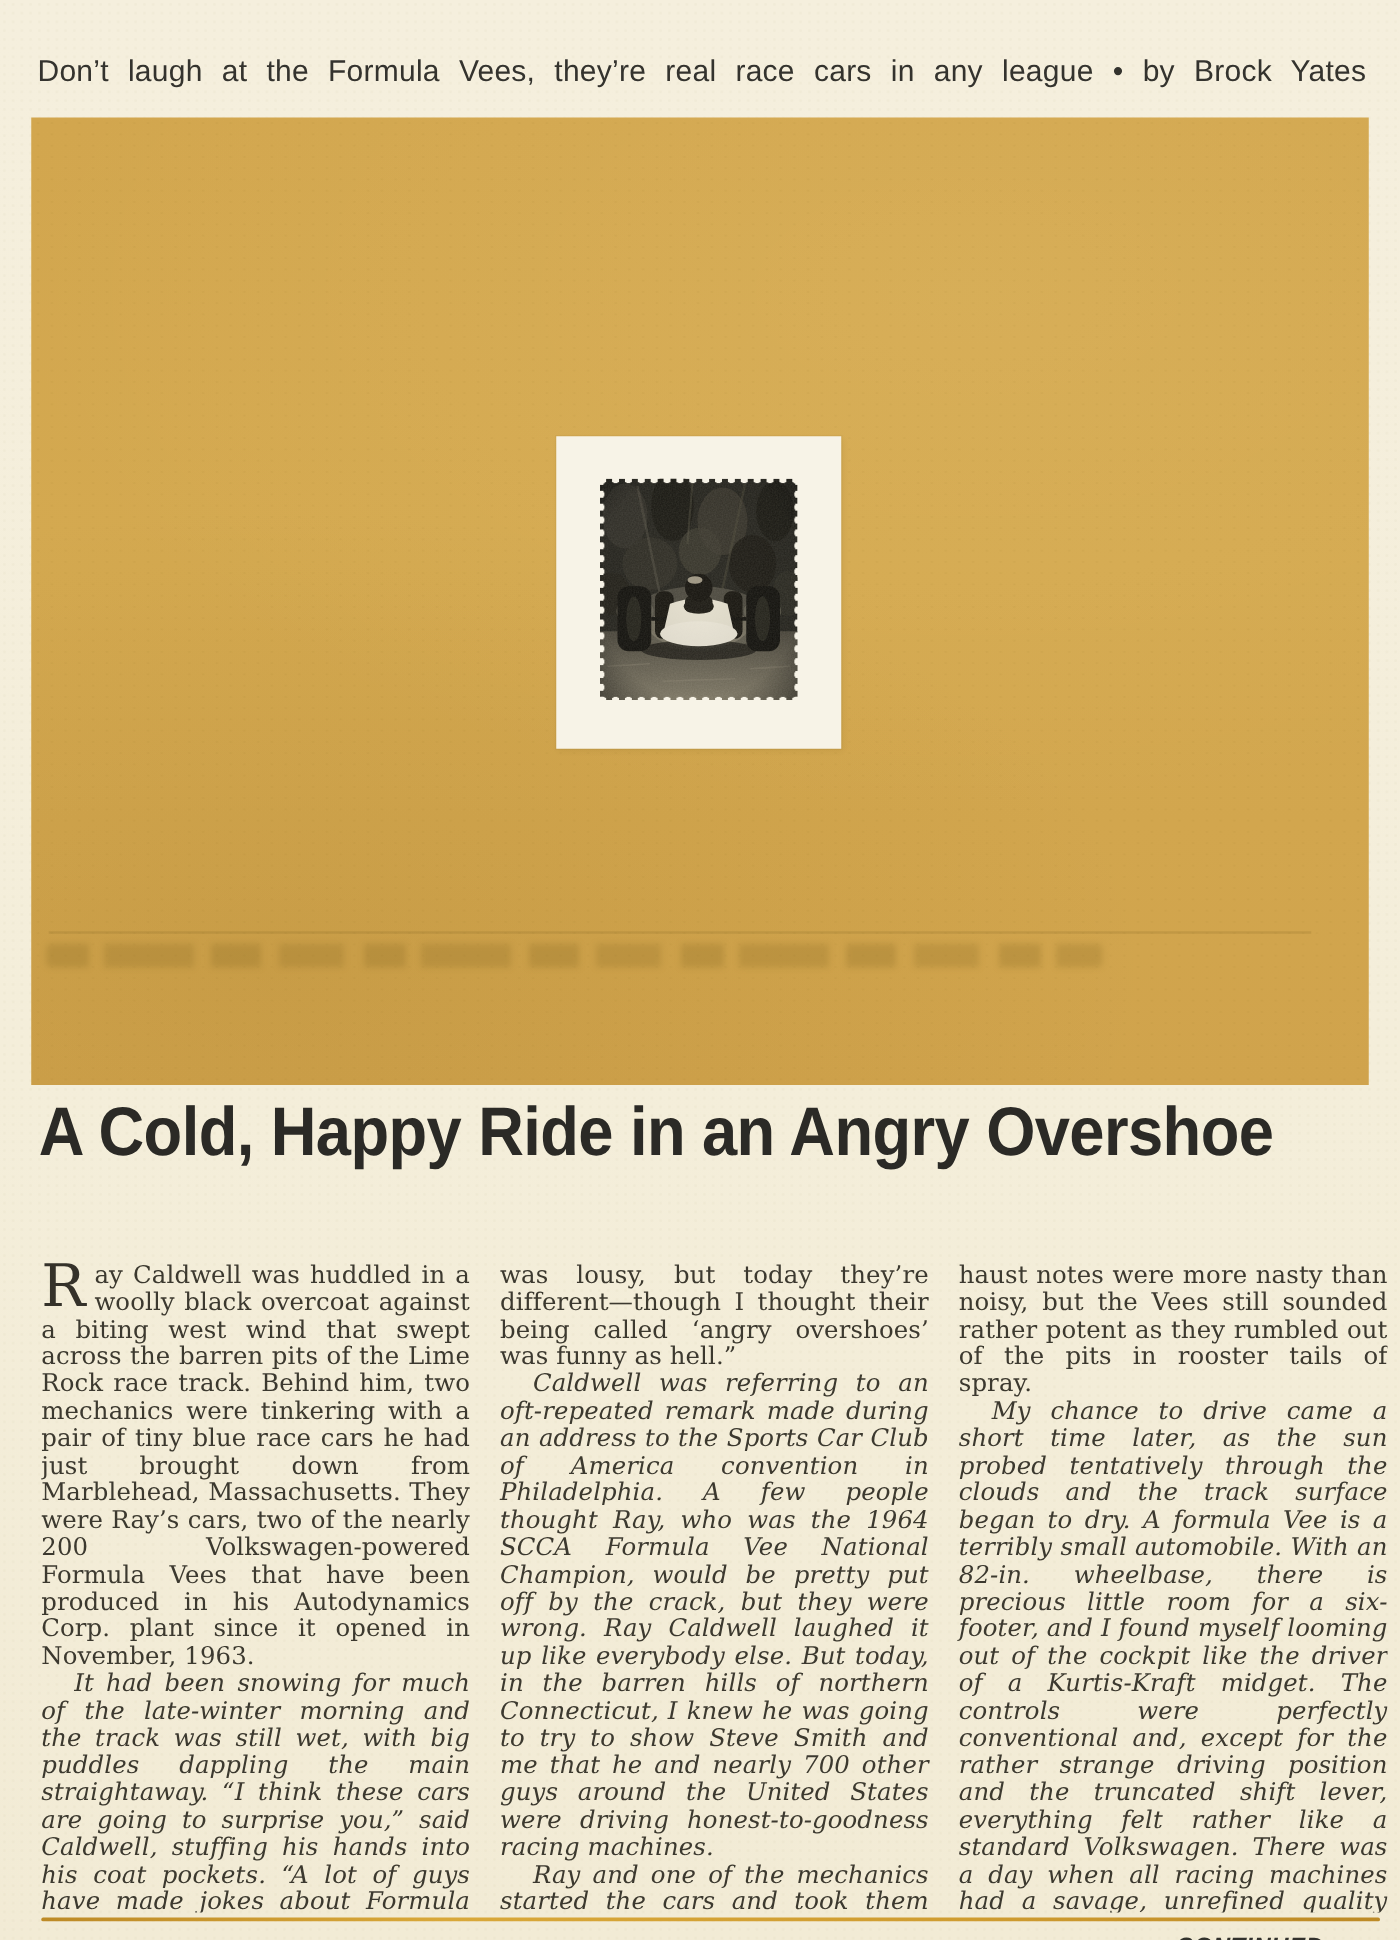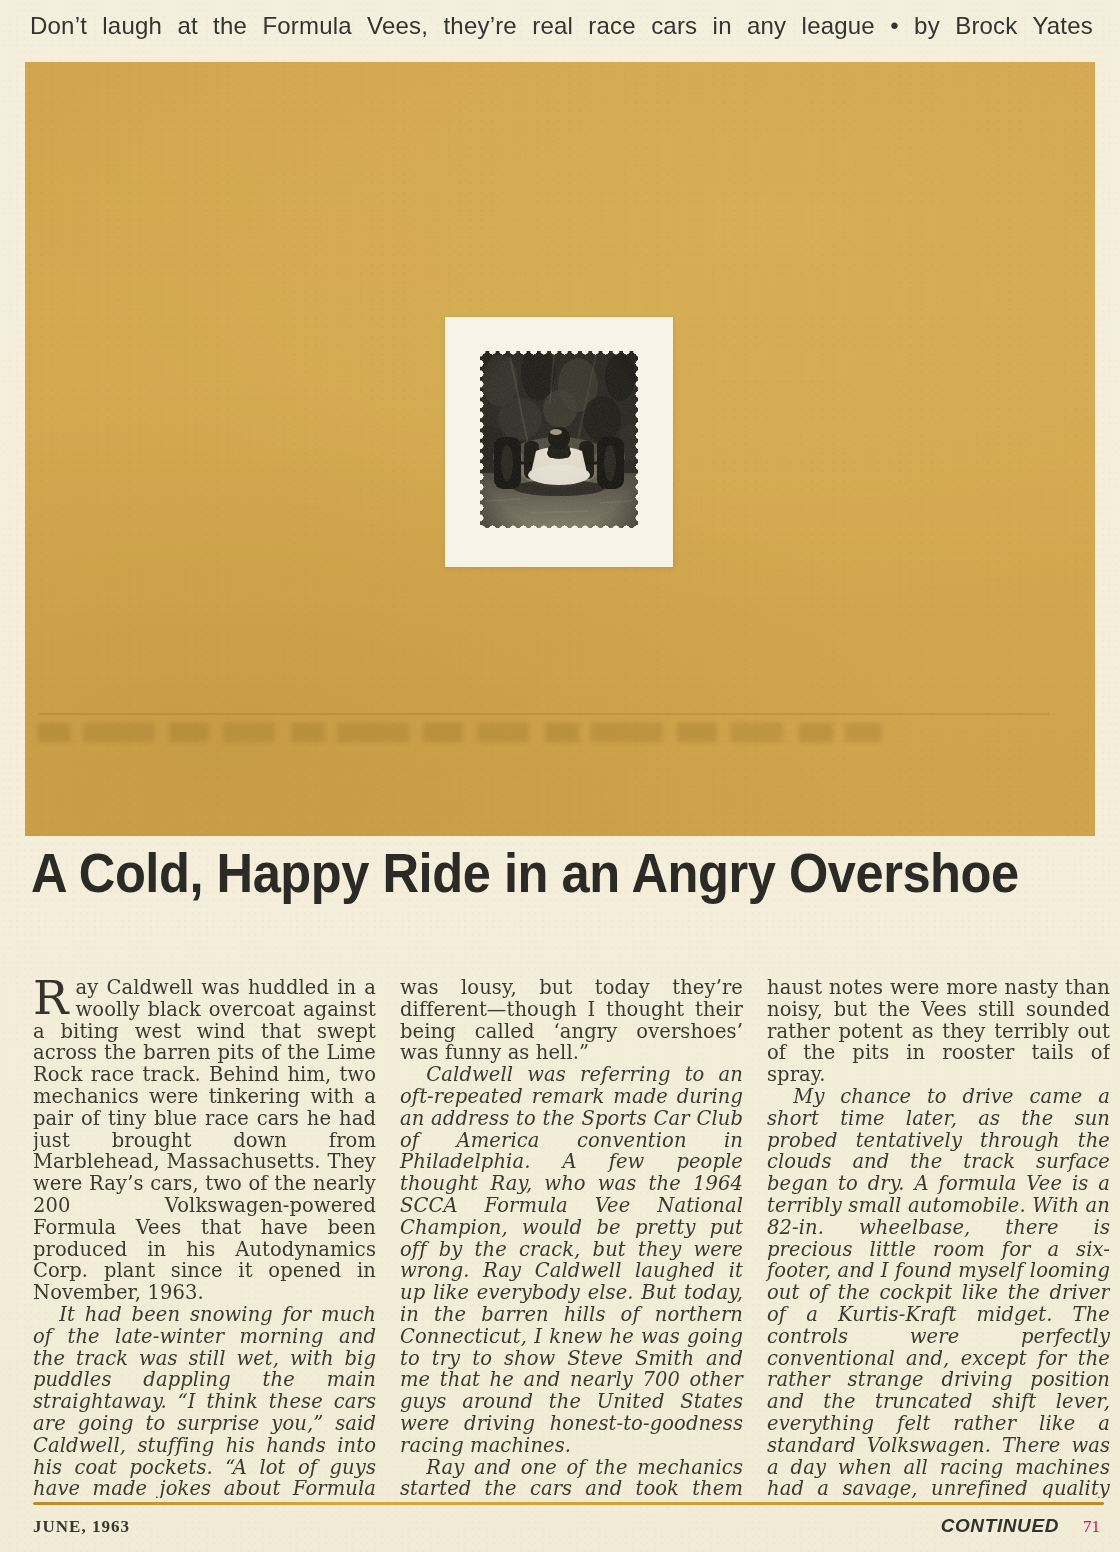--- a/index.html
+++ b/index.html
@@ -4,21 +4,21 @@
 <style>
   html,body{margin:0;padding:0;}
   body{
     width:1120px;height:1552px;position:relative;overflow:hidden;
     background:
       radial-gradient(rgba(160,140,90,.045) 1px, transparent 1.2px),
       linear-gradient(180deg,#f5efdd 0%,#f4eeda 55%,#f2ebd5 100%);
     background-size:7px 7px,100% 100%;
     font-family:"Liberation Sans",sans-serif;
   }
-  .page{position:absolute;inset:0;}
+  .page{position:absolute;inset:0;margin-top:32px;}
 
   
   .strapline{
     position:absolute;left:30px;right:27px;top:11px;
     font:400 24px/1.25 "Liberation Sans",sans-serif;
     color:#34332e;text-align:justify;text-align-last:justify;
     letter-spacing:.2px;
   }
 
   
@@ -186,21 +186,21 @@
     <div class="col">
       <p><span class="dropcap">R</span><span>ay Caldwell was huddled in a woolly black overcoat against a biting west wind that swept across the barren pits of the Lime Rock race track. Behind him, two mechanics were tinkering with a pair of tiny blue race cars he had just brought down from Marblehead, Massachusetts. They were Ray’s cars, two of the nearly 200 Volkswagen-powered Formula Vees that have been produced in his Autodynamics Corp. plant since it opened in November, 1963.</span></p>
       <p class="indent">It had been snowing for much of the late-winter morning and the track was still wet, with big puddles dappling the main straightaway. “I think these cars are going to surprise you,” said Caldwell, stuffing his hands into his coat pockets. “A lot of guys have made jokes about Formula Vees. Sure, the first ones were awful slow and the handling</p>
     </div>
     <div class="col">
       <p>was lousy, but today they’re different—though I thought their being called ‘angry overshoes’ was funny as hell.”</p>
       <p class="indent">Caldwell was referring to an oft-repeated remark made during an address to the Sports Car Club of America convention in Philadelphia. A few people thought Ray, who was the 1964 SCCA Formula Vee National Champion, would be pretty put off by the crack, but they were wrong. Ray Caldwell laughed it up like everybody else. But today, in the barren hills of northern Connecticut, I knew he was going to try to show Steve Smith and me that he and nearly 700 other guys around the United States were driving honest-to-goodness racing machines.</p>
       <p class="indent">Ray and one of the mechanics started the cars and took them out for a few warm-up laps. The ex-</p>
     </div>
     <div class="col">
-      <p>haust notes were more nasty than noisy, but the Vees still sounded rather potent as they terribly out of the pits in rooster tails of spray.</p>
+      <p>haust notes were more nasty than noisy, but the Vees still sounded rather potent as they rumbled out of the pits in rooster tails of spray.</p>
       <p class="indent">My chance to drive came a short time later, as the sun probed tentatively through the clouds and the track surface began to dry. A formula Vee is a terribly small automobile. With an 82-in. wheelbase, there is precious little room for a six-footer, and I found myself looming out of the cockpit like the driver of a Kurtis-Kraft midget. The controls were perfectly conventional and, except for the rather strange driving position and the truncated shift lever, everything felt rather like a standard Volkswagen. There was a day when all racing machines had a savage, unrefined quality about them—with clutches that clanged shut like bear traps and engines that choked and shuddered</p>
     </div>
   </div>
 
   <div class="rule"></div>
   <div class="footer">
     <span class="issue">JUNE, 1963</span>
     <span class="footer-right">
       <span class="continued">CONTINUED</span>
       <span class="pageno">71</span>

